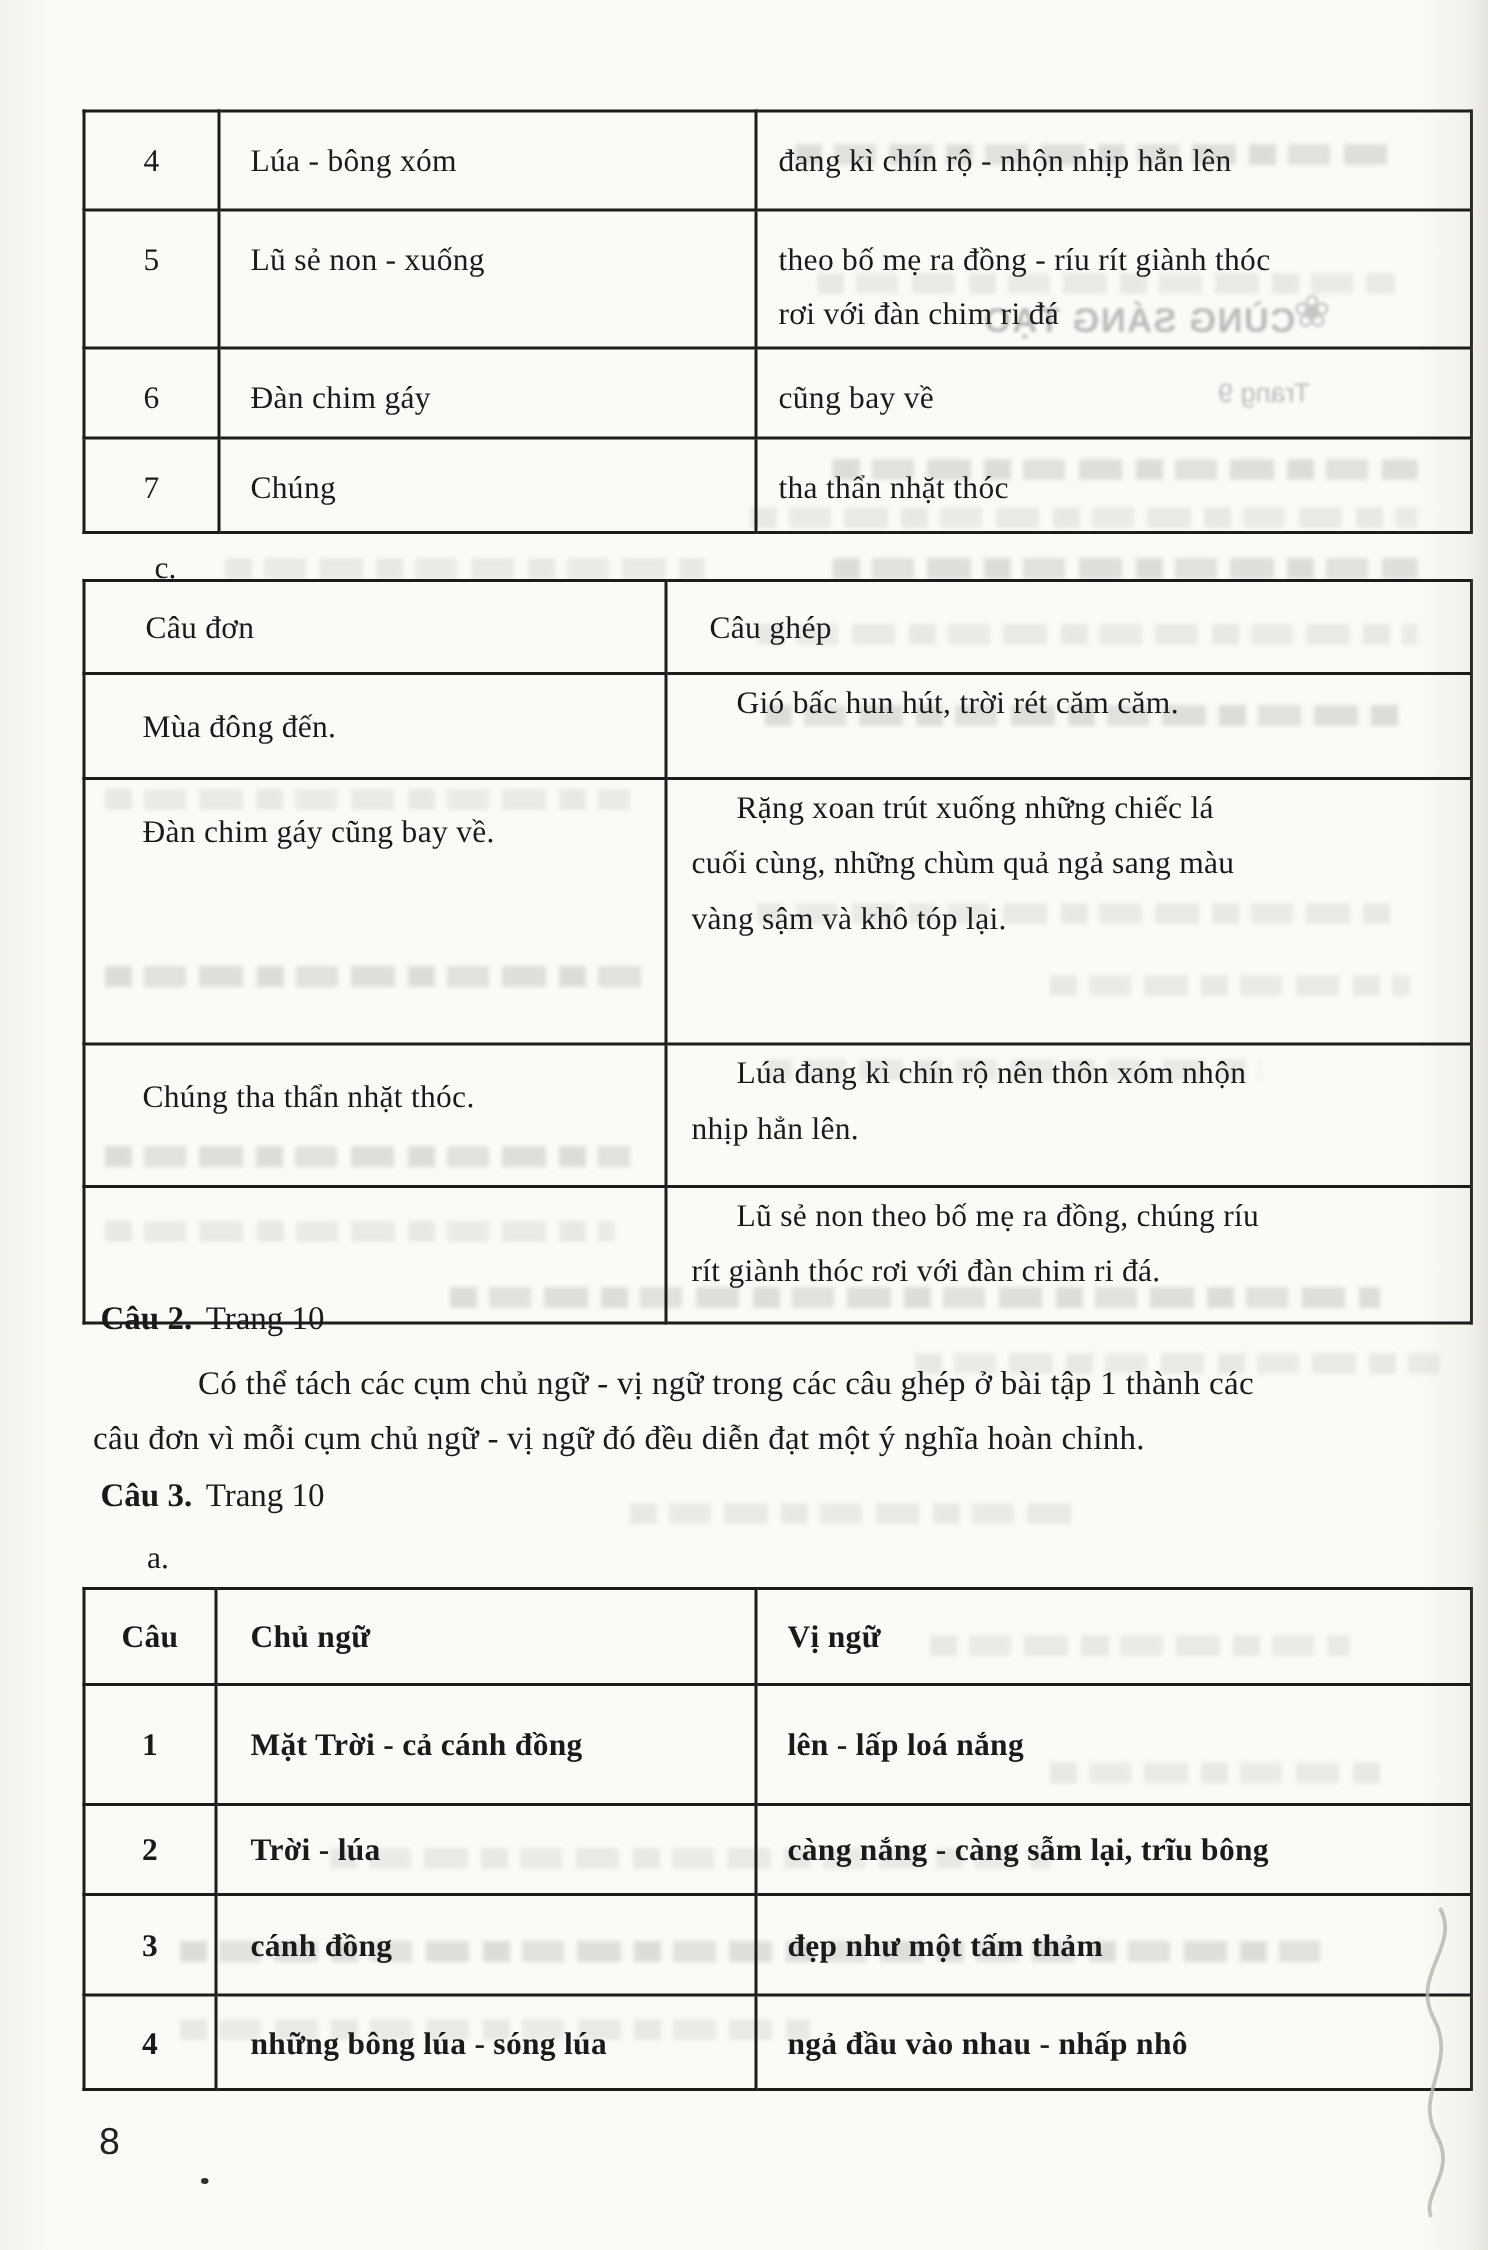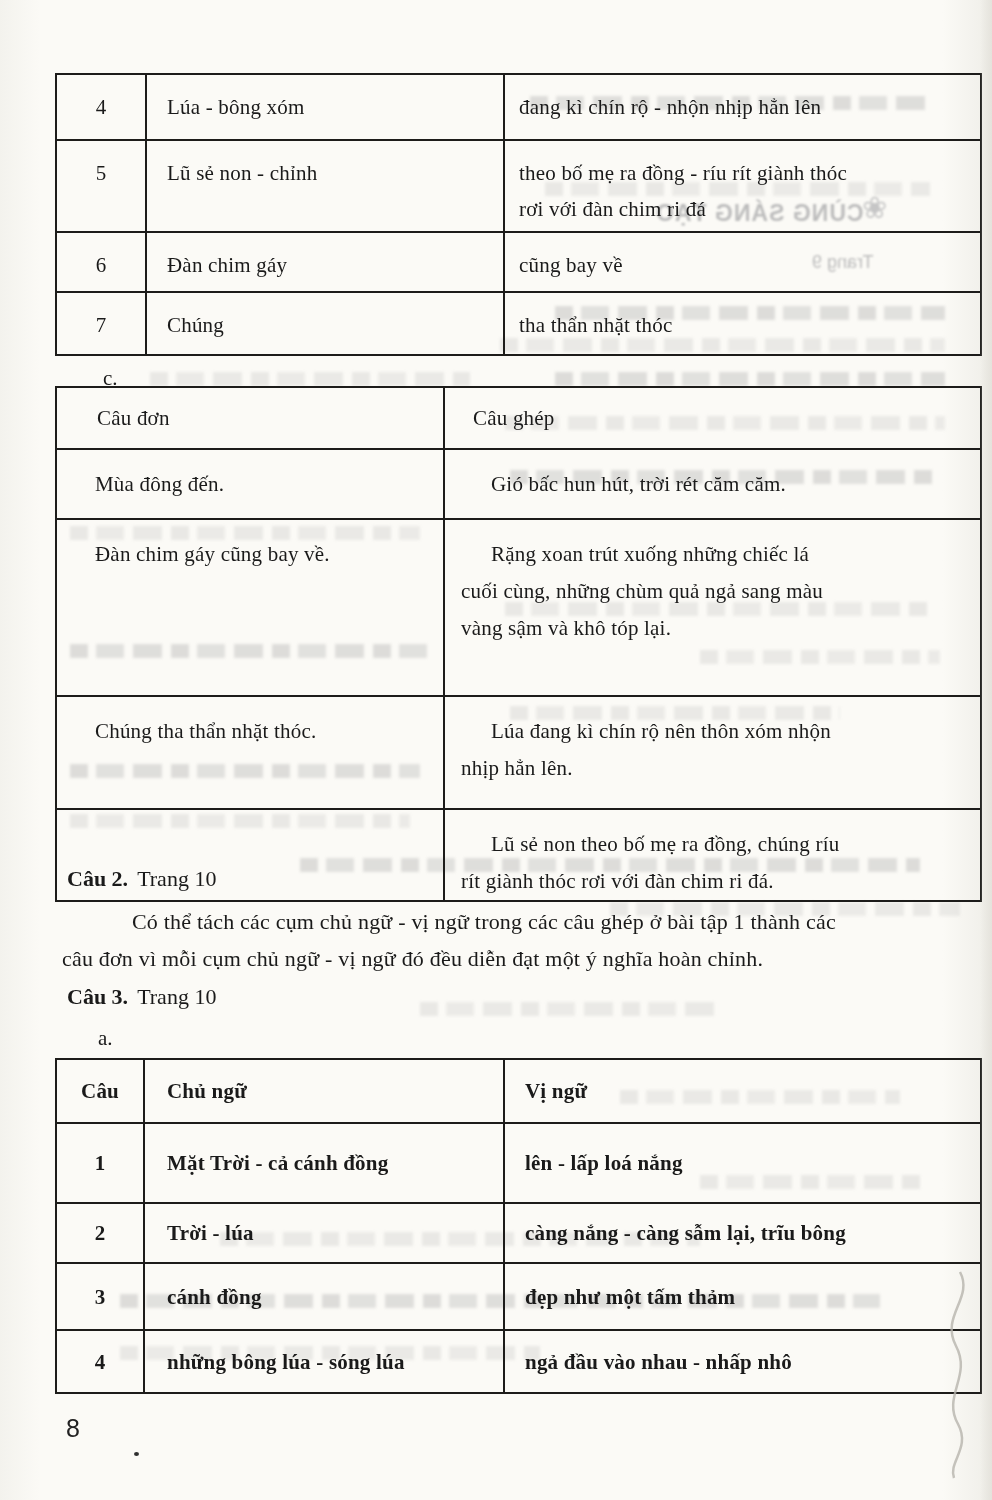--- a/index.html
+++ b/index.html
@@ -27,21 +27,21 @@
   .num{text-align:center;padding:14px 2px 0;}
   
   .t1{top:73px;}
   .t1 .c2{padding:14px 8px 0 20px;}
   .t1 .c3{padding:14px 12px 0 14px;}
   
   .t2{top:386px;}
   .t2 .hd{padding:12px 8px 0 40px;}
   .t2 .hg{padding:12px 8px 0 28px;}
   .t2 .don{padding:16px 8px 16px 38px;}
-  .t2 .ghep{padding:16px 14px 0 16px;text-indent:30px;line-height:37px;}
+  .t2 .ghep{padding:0 14px 0 16px;text-indent:30px;line-height:37px;}
   
   .t3{top:1058px;}
   .t3 td{vertical-align:middle;line-height:30px;font-weight:bold;}
   .t3 .num3{text-align:center;}
   .t3 .c2{padding:0 8px 0 22px;}
   .t3 .c3{padding:0 8px 0 20px;}
   
   .label{position:absolute;font-size:21px;}
   .c-label{left:103px;top:366px;}
   .a-label{left:98px;top:1026px;}
@@ -100,21 +100,21 @@
         <col style="width:477px">
       </colgroup>
     <tbody>
         <tr style="height:66px">
       <td class="num">4</td>
       <td class="c2">Lúa - bông xóm</td>
       <td class="c3 pre">đang kì chín rộ - nhộn nhịp hẳn lên</td>
     </tr>
     <tr style="height:92px">
       <td class="num">5</td>
-      <td class="c2">Lũ sẻ non - chỉnh</td>
+      <td class="c2">Lũ sẻ non - xuống</td>
       <td class="c3 pre">theo bố mẹ ra đồng - ríu rít giành thóc
 rơi với đàn chim ri đá</td>
     </tr>
     <tr style="height:60px">
       <td class="num">6</td>
       <td class="c2">Đàn chim gáy</td>
       <td class="c3 pre">cũng bay về</td>
     </tr>
     <tr style="height:63px">
       <td class="num">7</td>
@@ -139,21 +139,21 @@
     <tr style="height:60px">
       <td class="don">Mùa đông đến.</td>
       <td class="ghep pre">Gió bấc hun hút, trời rét căm căm.</td>
     </tr>
     <tr style="height:177px">
       <td class="don">Đàn chim gáy cũng bay về.</td>
       <td class="ghep pre">Rặng xoan trút xuống những chiếc lá
 cuối cùng, những chùm quả ngả sang màu
 vàng sậm và khô tóp lại.</td>
     </tr>
-    <tr style="height:113px">
+    <tr style="height:95px">
       <td class="don">Chúng tha thẩn nhặt thóc.</td>
       <td class="ghep pre">Lúa đang kì chín rộ nên thôn xóm nhộn
 nhịp hẳn lên.</td>
     </tr>
     <tr style="height:91px">
       <td class="don"></td>
       <td class="ghep pre">Lũ sẻ non theo bố mẹ ra đồng, chúng ríu
 rít giành thóc rơi với đàn chim ri đá.</td>
     </tr>
   </tbody>

